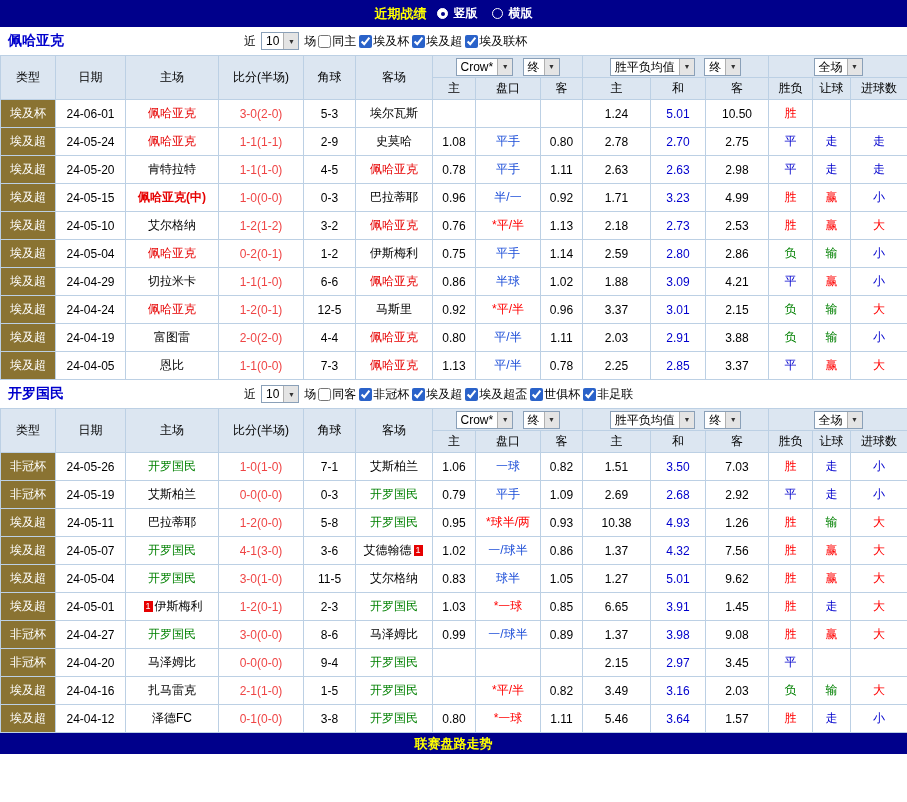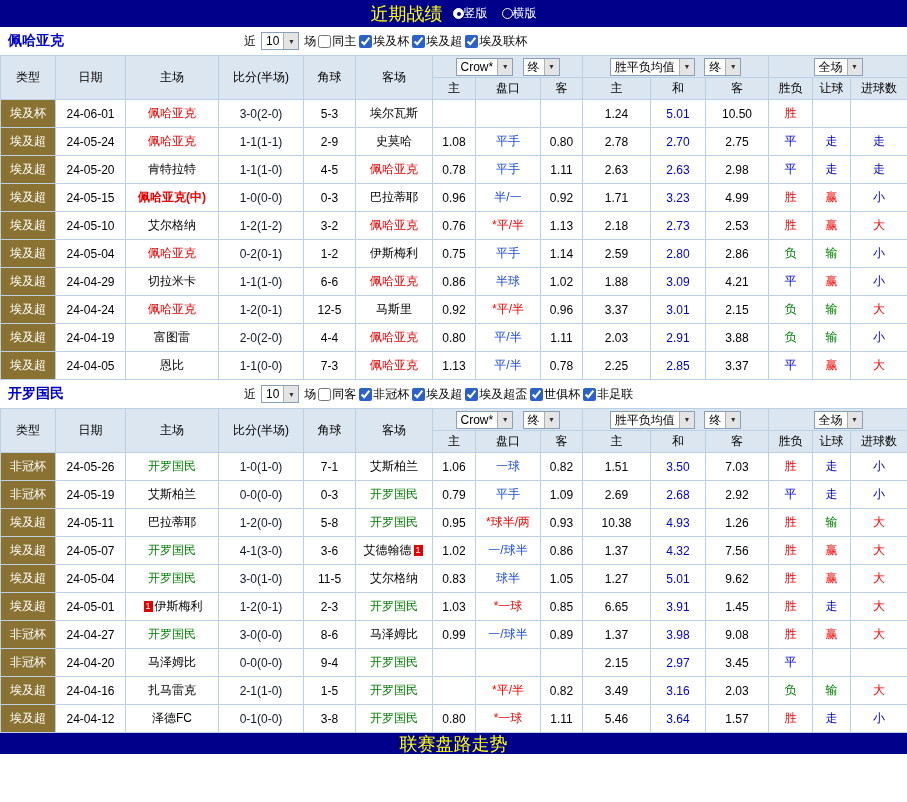--- a/index.html
+++ b/index.html
@@ -4,44 +4,44 @@
 <title>近期战绩</title>
 <style>
   * { box-sizing: border-box; }
   body {
     margin: 0; width: 907px; background: #fff; color: #000;
     font-family: "Liberation Sans", "DejaVu Sans", sans-serif; font-size: 12px;
   }
   .bar { background:#00008b; display:flex; align-items:center; justify-content:center; }
   .topbar { height:27px; gap:10px; }
   .bottombar { height:21px; }
-  .bar .title { color:#ffff00; font-weight:normal; font-size:18px; }
+  .bar .title { color:#ffff00; font-weight:bold; font-size:13px; }
   .radio-group { display:flex; align-items:center; gap:14px; }
-  .radio-opt { display:flex; align-items:center; gap:0; color:#fff; font-size:12px; cursor:pointer; }
+  .radio-opt { display:flex; align-items:center; gap:6px; color:#fff; font-size:12px; cursor:pointer;font-weight:bold; }
   .radio-circle { width:11px; height:11px; border:1px solid #fff; border-radius:50%; position:relative; background:transparent; }
   .radio-circle.on { background:#fff; }
   .radio-circle.on::after { content:""; position:absolute; left:3px; top:3px; width:4px; height:4px; background:#00008b; border-radius:50%; }
 
   .section-bar { height:28px; display:flex; align-items:center; background:#fff; }
   .team-name { width:242px; padding-left:8px; color:#0000cc; font-weight:bold; font-size:14px; cursor:pointer; }
   .filters { display:flex; align-items:center; }
   .plain-label { margin:0 2px; }
   .chk { display:inline-flex; align-items:center; margin-right:3px; cursor:pointer; white-space:nowrap; }
   .chk input { width:13px; height:13px; margin:0 1px 0 0; accent-color:#2a62c9; }
 
   .sel { display:inline-flex; align-items:center; border:1px solid #8aa0b8; background:#fff; height:18px; margin:0 3px; cursor:pointer; }
   .sel .val { padding:0 4px; font-size:12px; line-height:16px; white-space:nowrap; }
   .sel .arrow { width:15px; align-self:stretch; background:#e4e4e4; border-left:1px solid #b0b0b0; display:flex; align-items:center; justify-content:center; font-size:7px; color:#333; }
 
   table { border-collapse:collapse; table-layout:fixed; width:907px; }
   th, td { border:1px solid #bcd0e4; text-align:center; padding:0; overflow:hidden; white-space:nowrap; }
   thead th { background:#dce6f1; font-weight:normal; height:22px; }
   tbody td { height:28px; background:#fff; }
   .type-cell { background:#8a7332; color:#fff; }
-  .score { color:#0f172a; }
+  .score { color:#ef4444; }
   .hc-norm { color:#1d4ed8; }
   .hc-star { color:#ff0000; }
   .c-draw { color:#0000cd; }
   .c-red { color:#ff0000; }
   .c-blue { color:#0000cd; }
   .c-green { color:#008000; }
   .card-badge { display:inline-block; background:#e60000; color:#fff; font-size:9px; line-height:11px; min-width:9px; padding:0 1px; margin:0 2px; vertical-align:middle; }
 
   .table-footer { height:25px; border:1px solid #bcd0e4; border-top:none; display:flex; align-items:center; justify-content:center; gap:6px; }
   .rate-badge { background:#009900; color:#fff; font-weight:bold; padding:1px 6px; }

